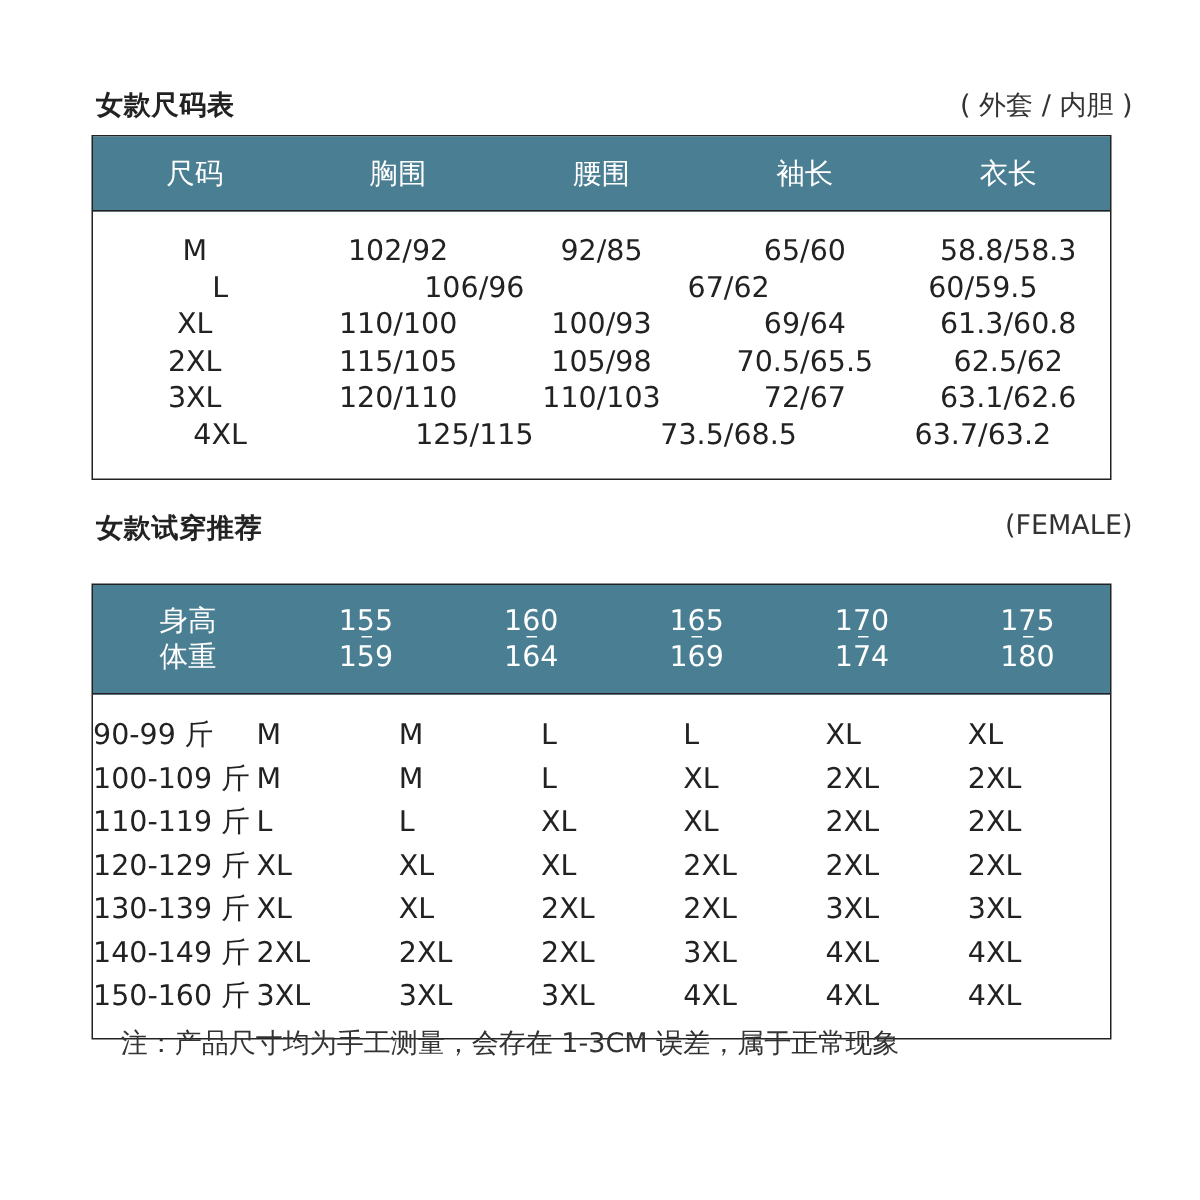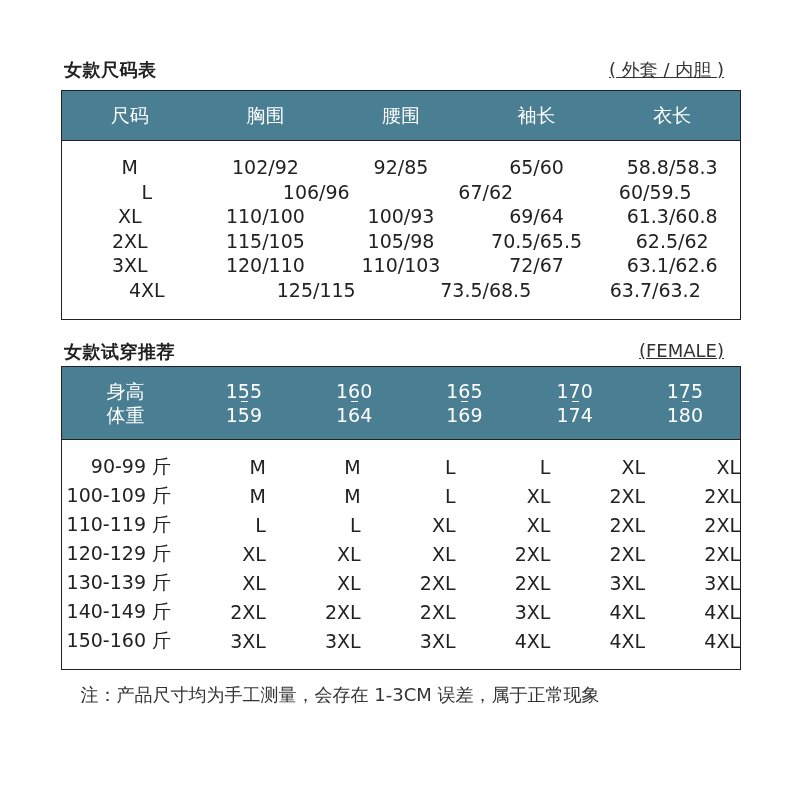--- a/index.html
+++ b/index.html
@@ -13,24 +13,23 @@
     .section-title {
       position: absolute;
       left: 64px;
       font-size: 18px;
       font-weight: bold;
       color: #222222;
       letter-spacing: 0.5px;
     }
     .section-note {
       position: absolute;
-      right: 76px;
+      right: 45px;
       font-size: 18px;
       color: #333333;
-      text-decoration: underline;
     }
     .table-box {
       position: absolute;
       left: 61px;
       width: 680px;
       border: 1.5px solid #222222;
       background: #ffffff;
     }
     .thead {
       background: #4a7e92;
@@ -46,38 +45,38 @@
       font-weight: normal;
     }
     
     #t1 { top: 90px; height: 230px; }
     #t1 .thead { height: 50px; }
     #t1 .tbody { padding-top: 14px; }
     #t1 .trow { display: flex; height: 24.5px; align-items: center; }
     #t1 .td { flex: 1; text-align: center; font-size: 19px; color: #222; }
 
     
-    #t2 { top: 366px; height: 304px; }
+    #t2 { top: 389px; height: 304px; }
     #t2 .thead { height: 73px; align-items: stretch; }
     #t2 .th2 { flex: 1; display: flex; flex-direction: column; justify-content: center; align-items: center; font-size: 19px; line-height: 24px; }
     #t2 .th2.first { flex: 1.15; }
     .h-top { position: relative; }
     .h-top.num::after {
       content: "";
       position: absolute;
       left: 50%;
       bottom: 1px;
       width: 7px;
       height: 1.5px;
       margin-left: -3px;
       background: #ffffff;
     }
     #t2 .tbody { padding-top: 12px; }
     #t2 .trow { display: flex; height: 29px; align-items: center; }
-    #t2 .td { flex: 1; text-align: right; font-size: 19px; color: #222; }
+    #t2 .td { flex: 1; text-align: left; font-size: 19px; color: #222; }
     #t2 .td.first { flex: 1.15; }
 
     .footnote {
       position: absolute;
       top: 683px;
       left: 0;
       width: 680px;
       text-align: center;
       font-size: 18px;
       color: #333333;

